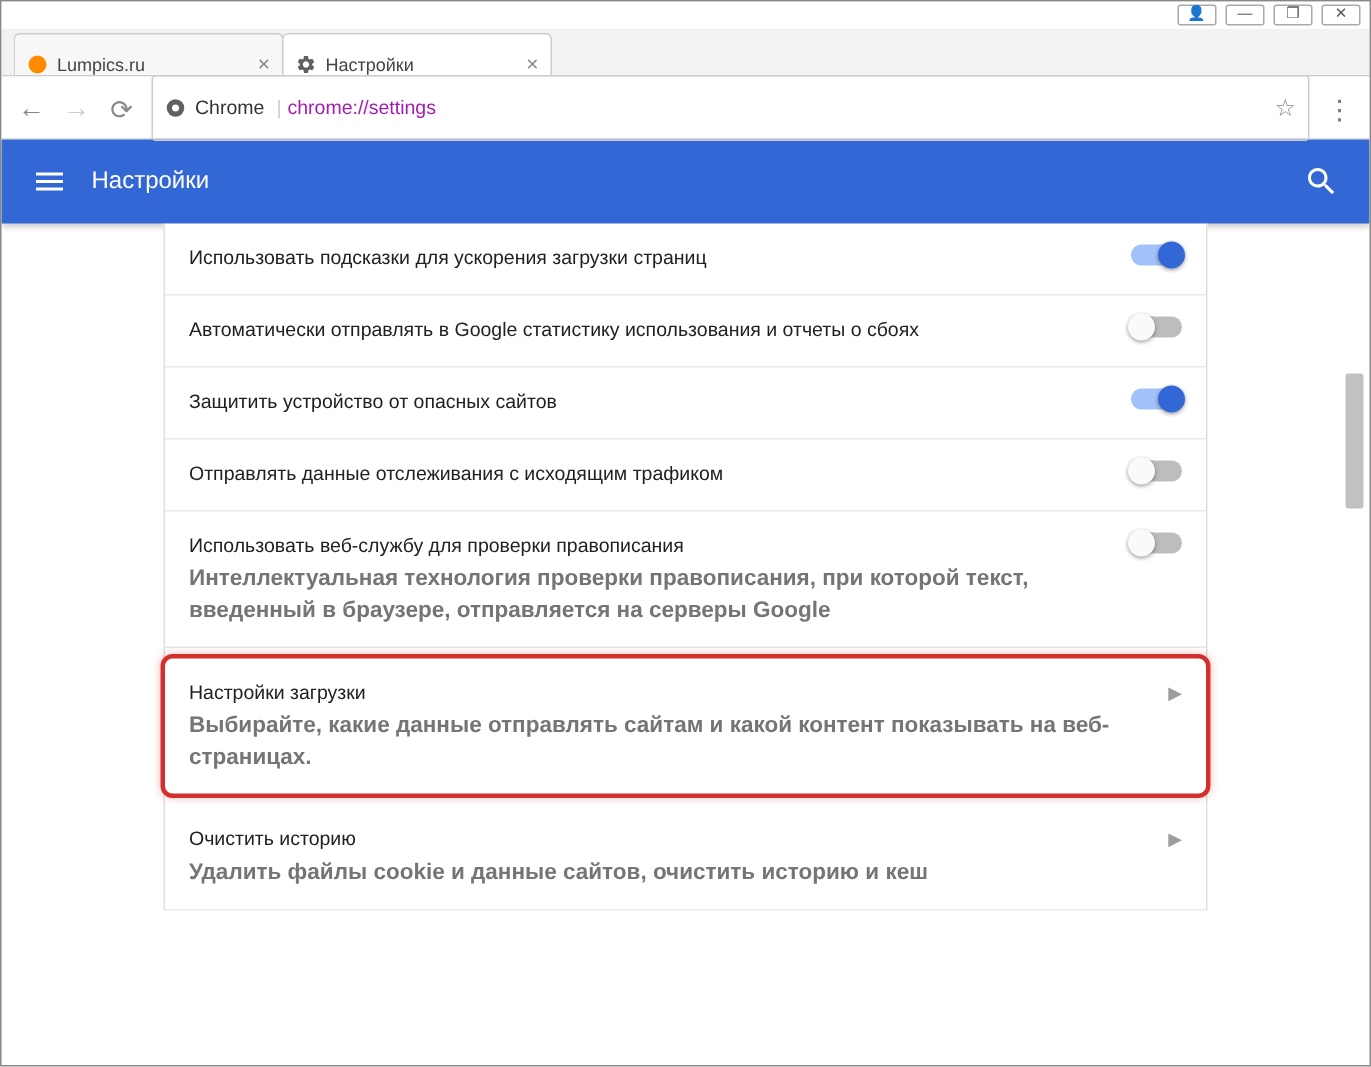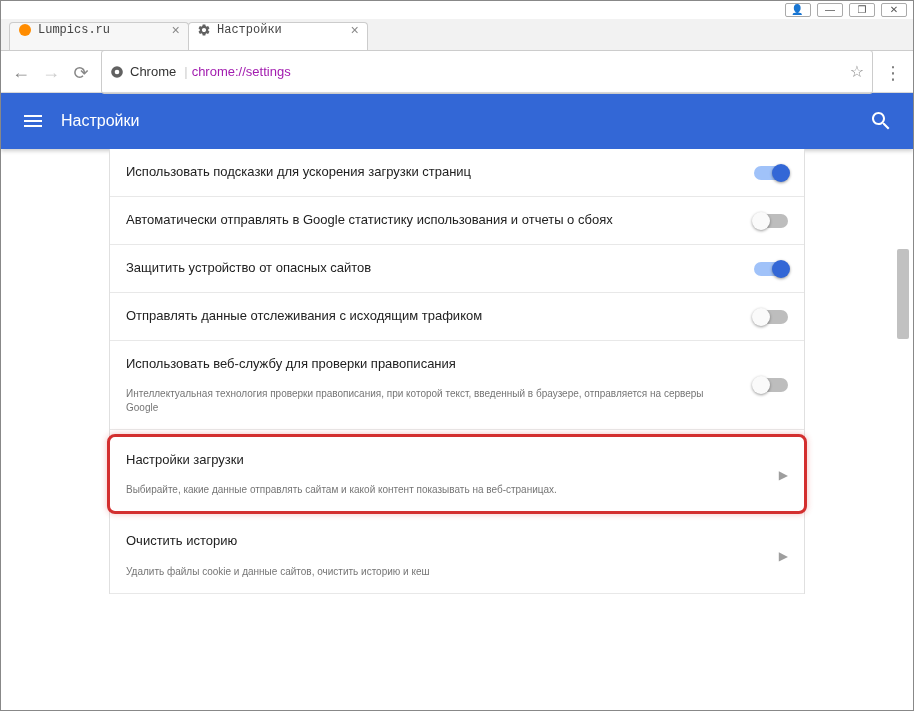--- a/index.html
+++ b/index.html
@@ -3,21 +3,21 @@
 <meta charset="utf-8">
 <style>
 * { box-sizing: border-box; margin: 0; padding: 0; }
 body { font-family: "Segoe UI", Arial, sans-serif; background: #fff; width: 914px; height: 711px; overflow: hidden; border: 1px solid #888; position: relative; }
 
 .titlebar { height: 18px; background: #fff; position: relative; }
 .win-controls { position: absolute; right: 6px; top: 2px; display: flex; gap: 6px; }
 .win-btn { width: 26px; height: 14px; border: 1px solid #aaa; border-radius: 2px; font-size: 10px; line-height: 12px; text-align: center; color: #555; cursor: pointer; }
 
 .tabstrip { height: 32px; background: #f2f2f2; display: flex; align-items: flex-end; padding-left: 8px; border-bottom: 1px solid #ccc; }
-.tab { height: 28px; min-width: 180px; background: #f7f7f7; border: 1px solid #ccc; border-bottom: none; border-radius: 4px 4px 0 0; display: flex; align-items: flex-start; padding: 0 8px; margin-right: -1px; font-size: 12px; color: #444; position: relative; font-family: Liberation Mono, monospace; }
+.tab { height: 28px; min-width: 180px; background: #f7f7f7; border: 1px solid #ccc; border-bottom: none; border-radius: 4px 4px 0 0; display: flex; align-items: flex-end; padding: 0 8px; margin-right: -1px; font-size: 12px; color: #444; position: relative; }
 .tab.active { background: #fff; z-index: 2; }
 .tab-fav { width: 14px; height: 14px; margin-right: 6px; flex-shrink: 0; }
 .tab-title { flex: 1; overflow: hidden; text-overflow: ellipsis; white-space: nowrap; }
 .tab-close { font-size: 14px; color: #888; cursor: pointer; margin-left: 6px; }
 
 .toolbar { height: 42px; background: #fff; border-bottom: 1px solid #ddd; display: flex; align-items: center; padding: 0 10px; gap: 10px; }
 .nav-btn { width: 20px; height: 20px; color: #888; font-size: 18px; text-align: center; cursor: pointer; }
 .omnibox { flex: 1; height: 44px; border: 1px solid #ccc; border-radius: 3px; display: flex; align-items: center; padding: 0 8px; font-size: 13px; color: #333; }
 .omni-icon { width: 14px; height: 14px; margin-right: 6px; }
 .omni-prefix { color: #333; margin-right: 4px; }
@@ -27,24 +27,24 @@
 
 .appbar { height: 56px; background: #3367d6; color: #fff; display: flex; align-items: center; padding: 0 20px; box-shadow: 0 2px 4px rgba(0,0,0,0.2); }
 .hamburger { width: 24px; height: 24px; cursor: pointer; margin-right: 16px; }
 .hamburger svg { fill: #fff; }
 .appbar-title { font-size: 16px; font-weight: 500; flex: 1; }
 .search-btn { width: 24px; height: 24px; cursor: pointer; }
 .search-btn svg { fill: #fff; }
 
 .content { position: absolute; top: 148px; left: 0; right: 0; bottom: 0; overflow: hidden; }
 .settings-list { width: 696px; margin: 0 auto; background: #fff; border-left: 1px solid #e0e0e0; border-right: 1px solid #e0e0e0; }
-.setting-row { display: flex; align-items: center; padding: 14px 16px; border-bottom: 1px solid #e8e8e8; min-height: 48px; cursor: pointer; }
+.setting-row { display: flex; align-items: flex-start; padding: 14px 16px; border-bottom: 1px solid #e8e8e8; min-height: 48px; cursor: pointer; }
 .setting-text { flex: 1; }
 .setting-title { font-size: 13px; color: #212121; line-height: 1.4; }
-.setting-sub { font-size: 10px; color: #757575; line-height: 1.4; margin-top: 14px; }
+.setting-sub { font-size: 15px; color: #757575; line-height: 1.4; margin-top: 2px; font-weight: bold; }
 .setting-action { margin-left: 16px; flex-shrink: 0; }
 
 .toggle { width: 34px; height: 14px; border-radius: 7px; position: relative; cursor: pointer; }
 .toggle .knob { position: absolute; width: 18px; height: 18px; border-radius: 50%; top: -2px; box-shadow: 0 1px 3px rgba(0,0,0,0.4); }
 .toggle.on { background: #a0c2f9; }
 .toggle.on .knob { background: #3367d6; right: -2px; }
 .toggle.off { background: #bdbdbd; }
 .toggle.off .knob { background: #fafafa; left: -2px; }
 
 .ext-icon { width: 18px; height: 18px; color: #9e9e9e; }

